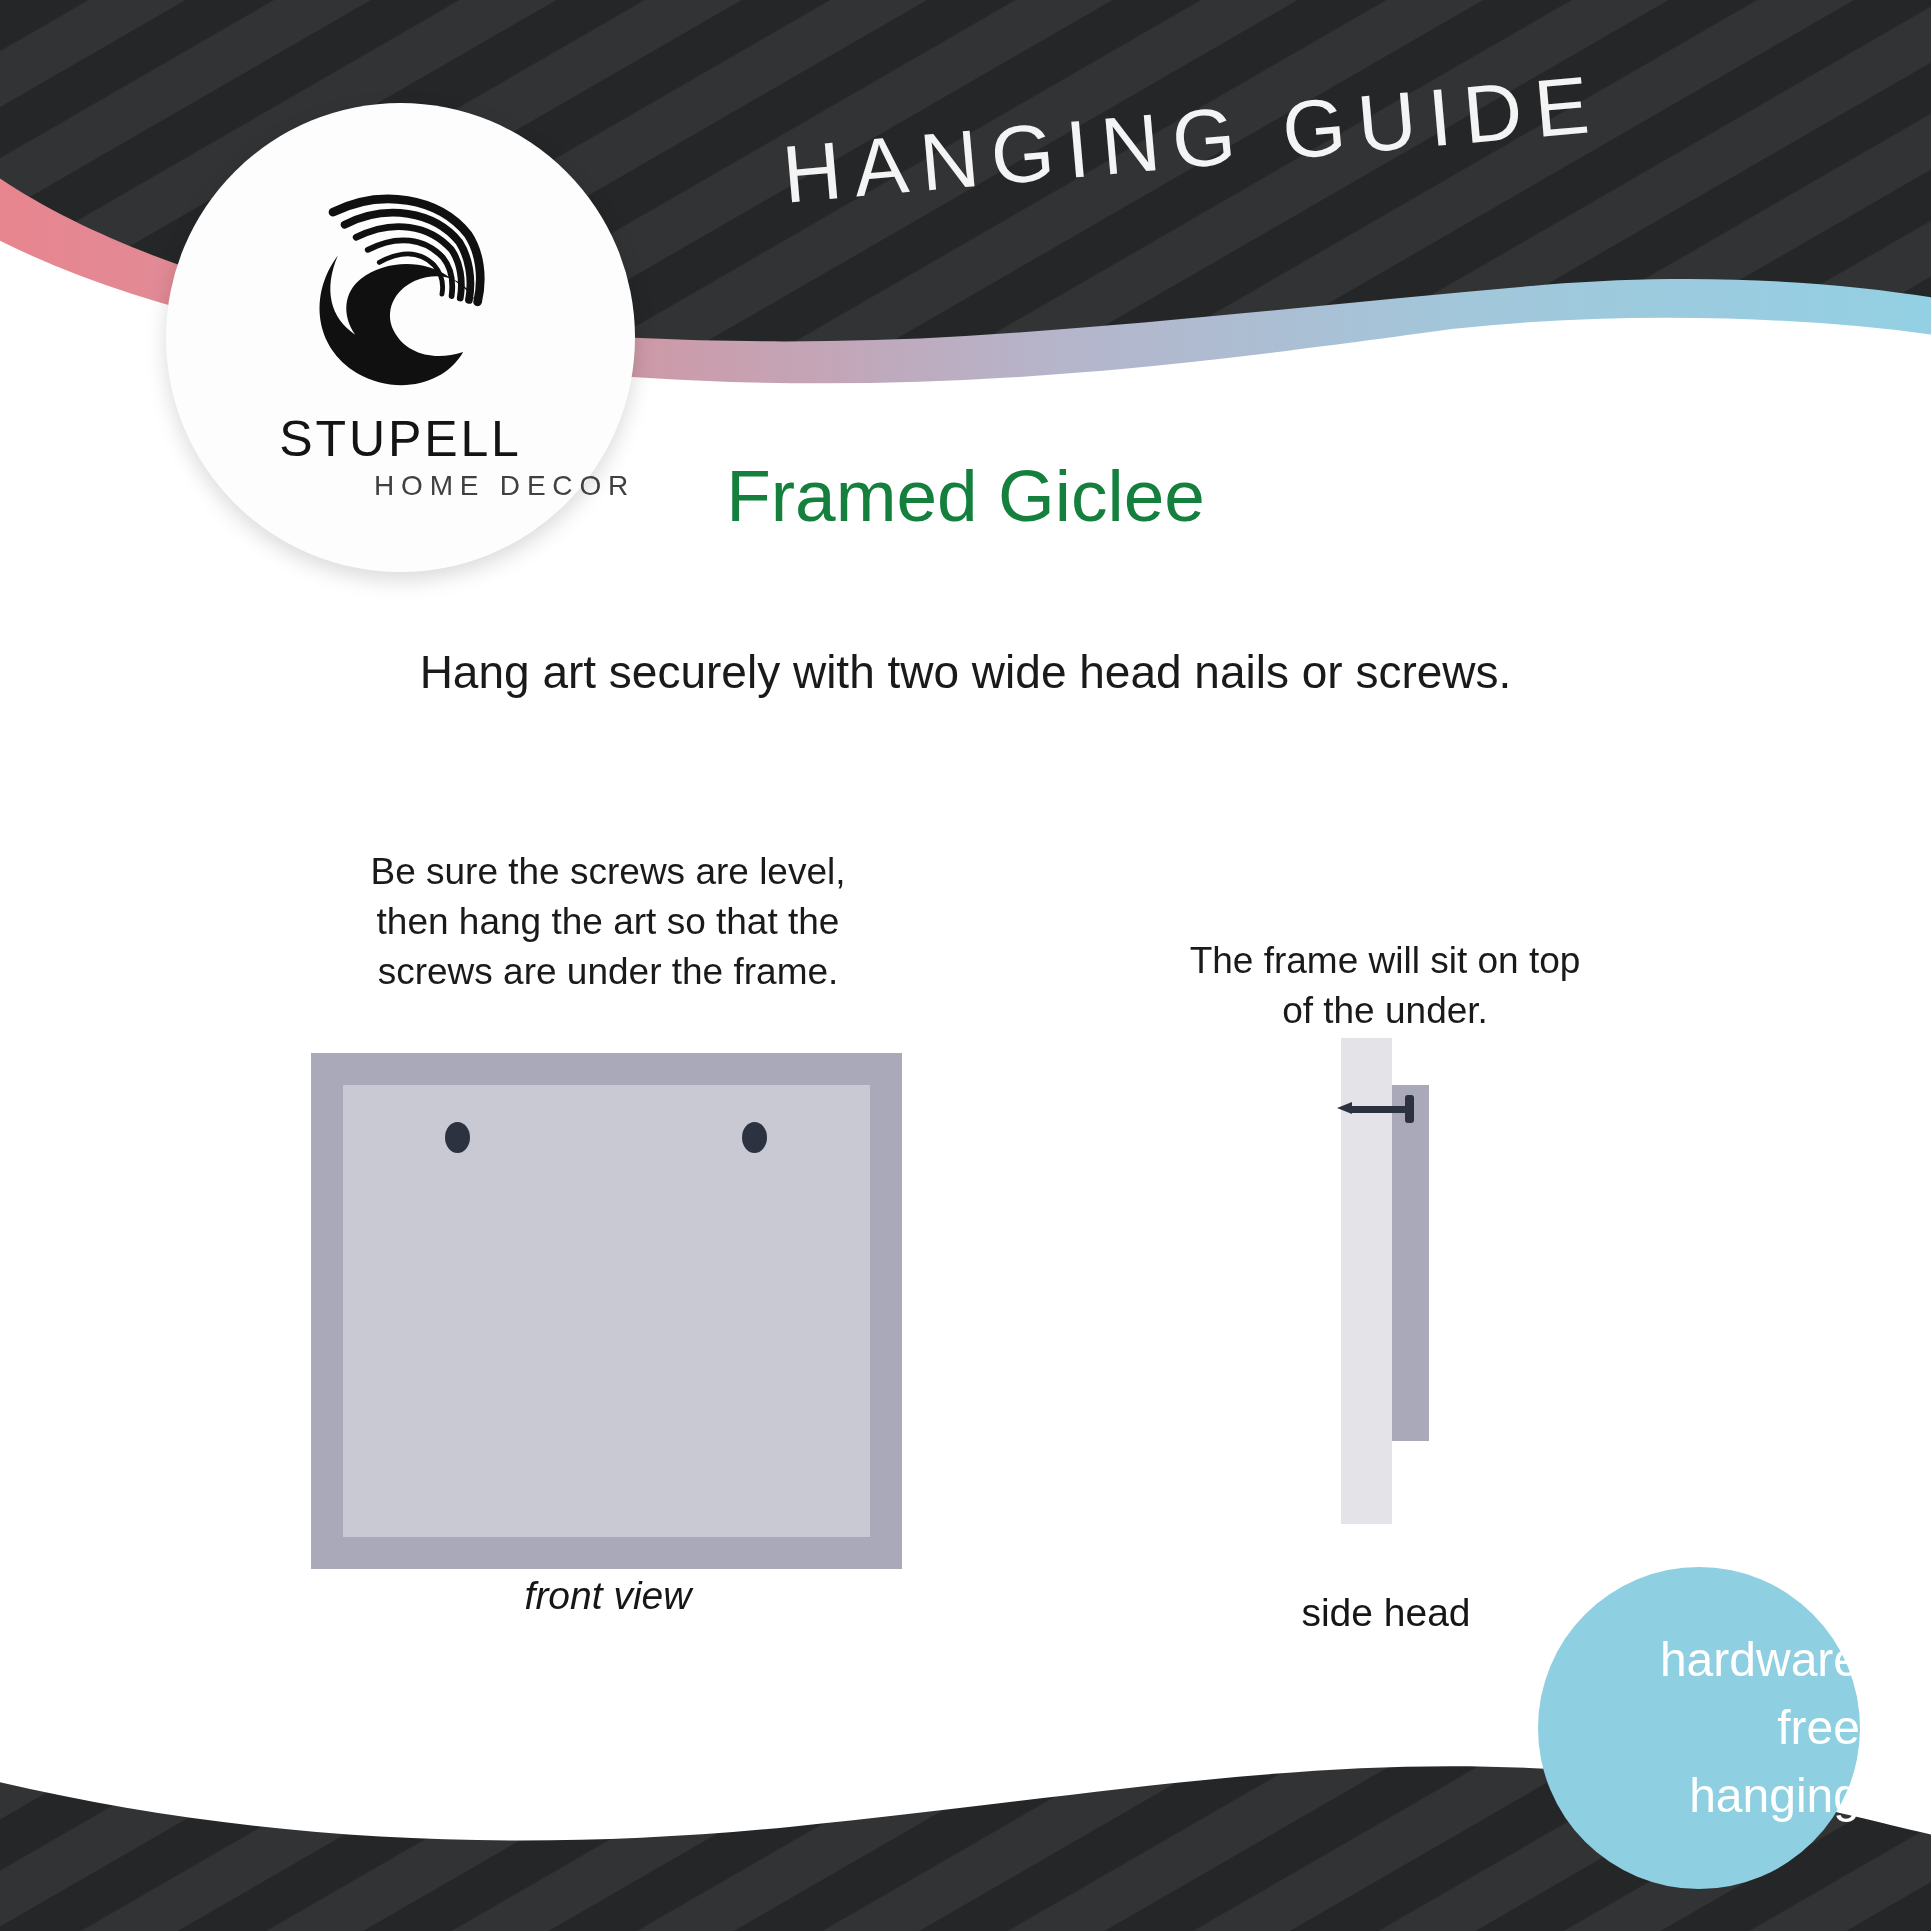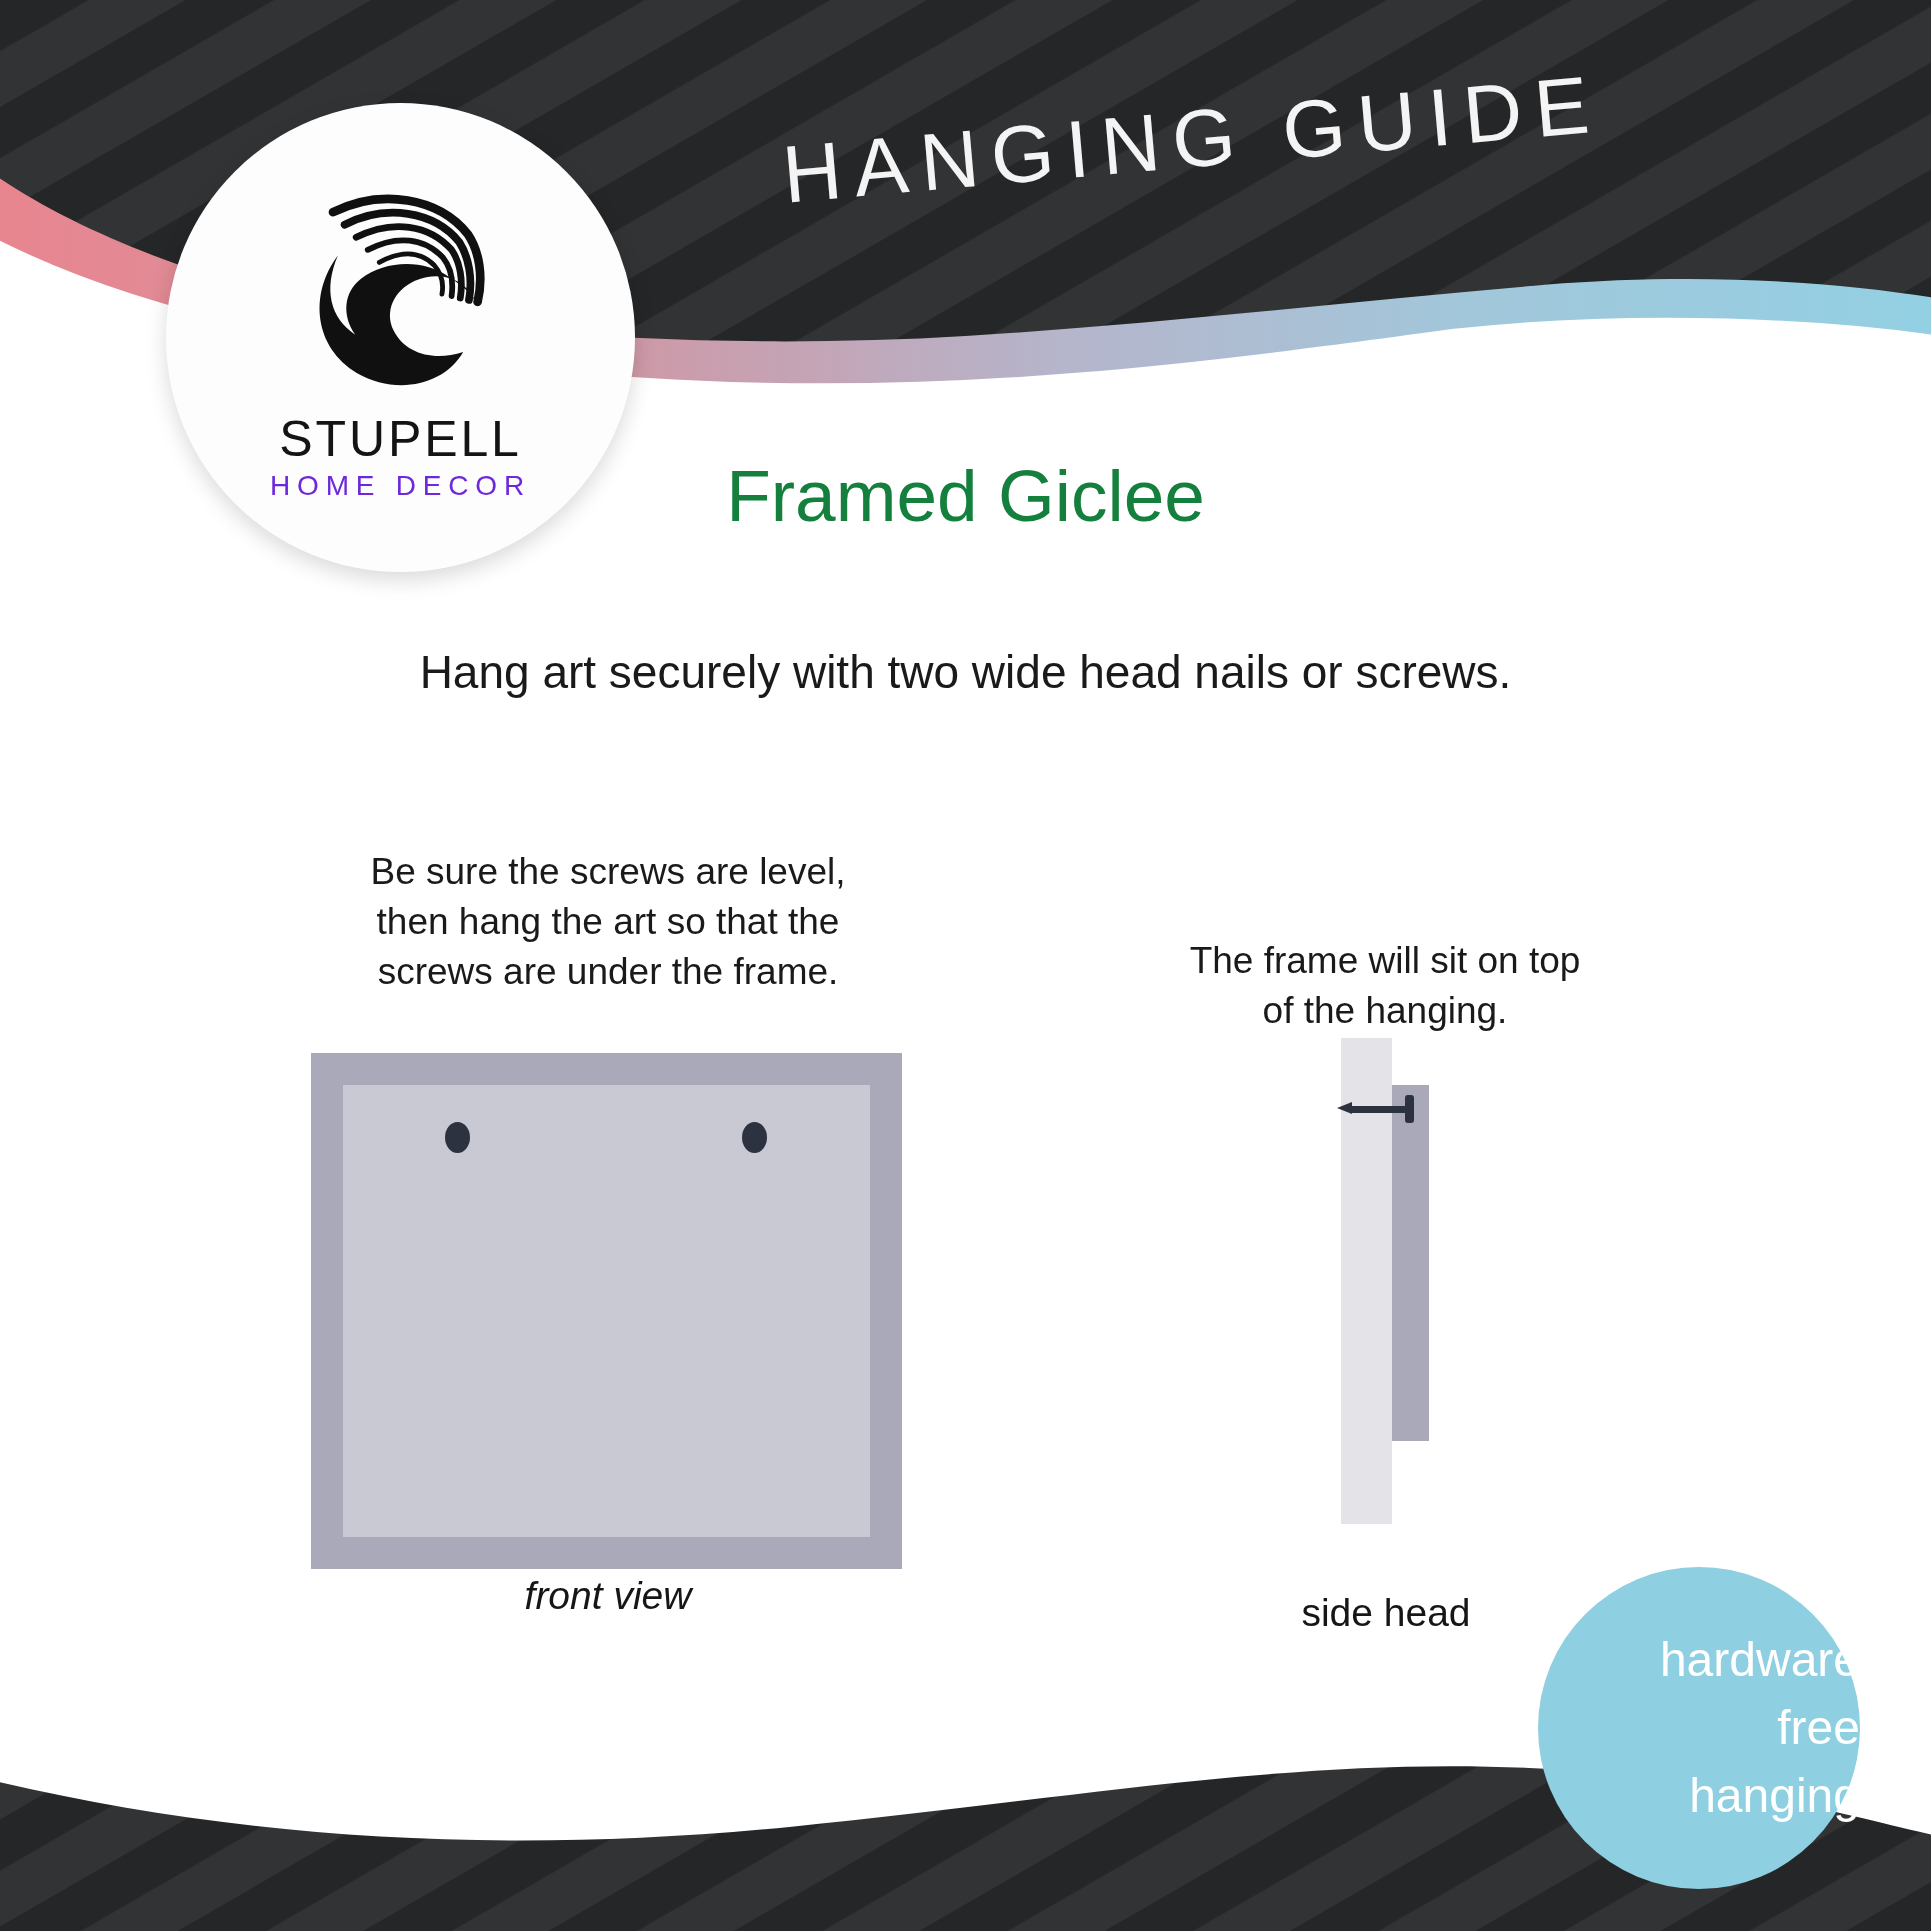--- a/index.html
+++ b/index.html
@@ -17,21 +17,21 @@
     transform:rotate(-5deg);transform-origin:50% 50%;white-space:nowrap;
   }
 
   
   .logo-circle{
     left:166px;top:103px;width:469px;height:469px;border-radius:50%;
     background:#fdfdfd;box-shadow:0 7.7px 21px rgba(0,0,0,0.15);
   }
   .logo-s{left:114px;top:85px;width:241px;height:222px;}
   .brand-name{left:0;top:307px;width:469px;text-align:center;font-size:50px;letter-spacing:2.9px;color:#141414;}
-  .brand-tagline{left:0;top:367px;width:469px;text-align:center;font-size:28px;letter-spacing:6.8px;color:#6d28d9;}
+  .brand-tagline{left:0;top:367px;width:469px;text-align:right;font-size:28px;letter-spacing:6.8px;color:#404040;}
 
   .product-title{left:0;top:454px;width:1931px;text-align:center;font-size:73px;color:#15803d;}
   .subtitle{left:0;top:645px;width:1931px;text-align:center;font-size:46px;color:#1a1a1a;}
 
   .col-text{line-height:50px;font-size:37px;text-align:center;color:#1a1a1a;}
   .front-text{left:270px;top:847px;width:676px;}
   .side-text{left:1047px;top:888px;width:676px;margin-top:48px;}
 
   
   .frame-outer{left:311px;top:1053px;width:591px;height:516px;background:var(--frame_border,#a9a9ba);}
@@ -111,21 +111,21 @@
   <div class="abs subtitle">Hang art securely with two wide head nails or screws.</div>
 
   <div class="abs col-text front-text">
     <div>Be sure the screws are level,</div>
     <div>then hang the art so that the</div>
     <div>screws are under the frame.</div>
   </div>
 
   <div class="abs col-text side-text">
     <div>The frame will sit on top</div>
-    <div>of the hanging.</div>
+    <div>of the under.</div>
   </div>
 
   <div class="abs frame-outer">
     <div class="frame-mat"></div>
     <div class="screw-dot screw-left"></div>
     <div class="screw-dot screw-right"></div>
   </div>
   <div class="abs diagram-label front-label">front view</div>
 
   <div class="abs wall-bar"></div>

